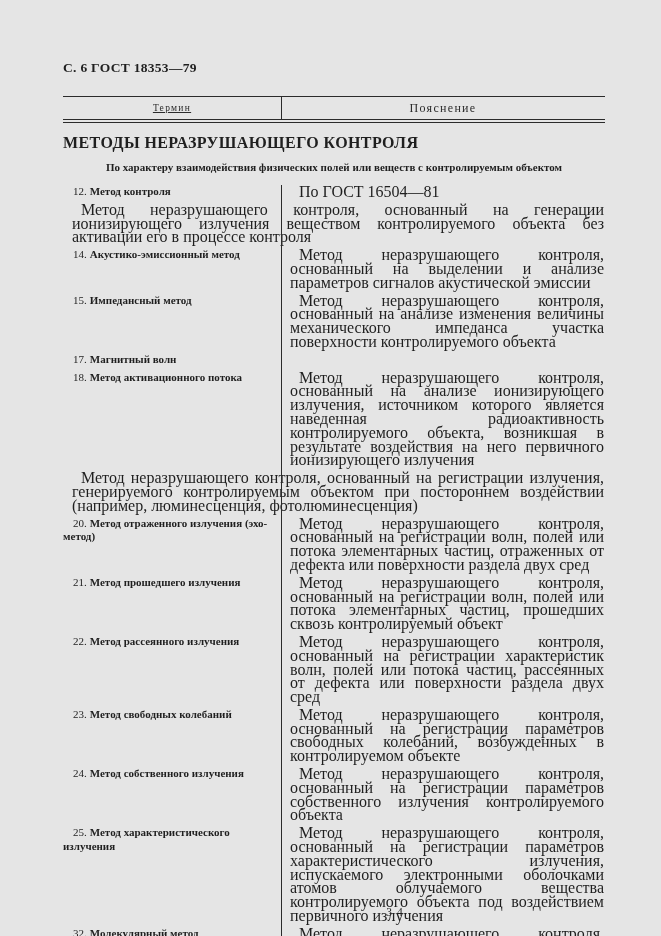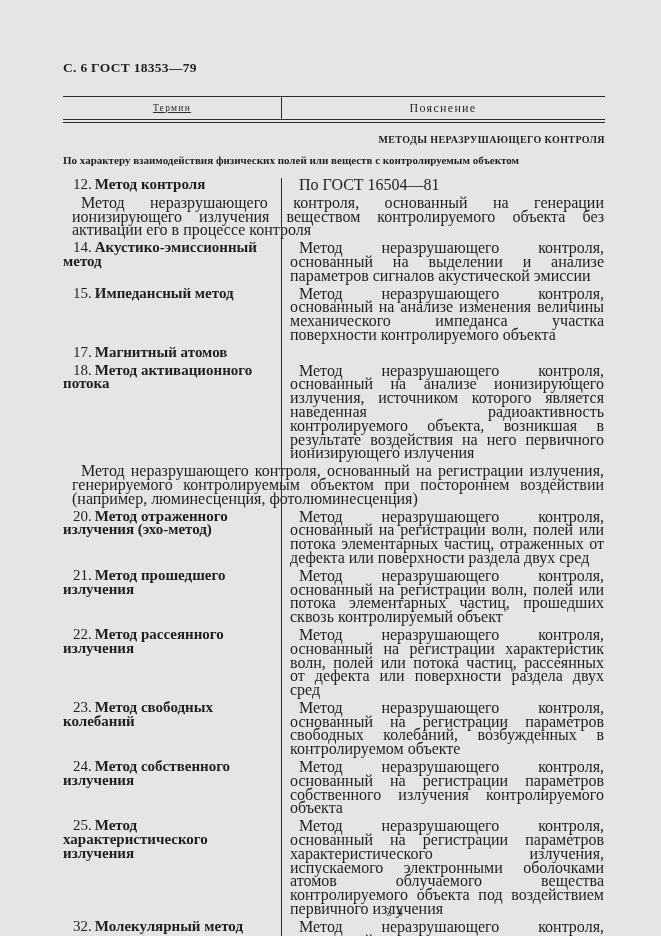--- a/index.html
+++ b/index.html
@@ -58,28 +58,28 @@
     bottom: 0;
     width: 1px;
     background: #2b2b2b;
   }
   .double-line {
     height: 2px;
     border-bottom: 1.5px solid #2b2b2b;
   }
   .section-title {
     margin-top: 11px;
-    text-align: right;
-    font-size: 10px;
+    text-align: left;
+    font-size: 16px;
     font-weight: bold;
     letter-spacing: 0.4px;
   }
   .section-subtitle {
     margin-top: 9px;
-    text-align: left;
+    text-align: center;
     font-size: 11px;
     font-weight: bold;
   }
   .rows {
     position: relative;
     margin-top: 12px;
   }
   .col-divider {
     position: absolute;
     left: 218px;
@@ -90,21 +90,21 @@
   }
   .row {
     display: flex;
     margin-bottom: 4px;
   }
   .cell-term {
     width: 218px;
     box-sizing: border-box;
     padding-right: 6px;
     text-indent: 10px;
-    font-size: 15px;
+    font-size: 11px;
     line-height: 13.8px;
   }
   .cell-term .num {
     font-weight: normal;
     margin-right: 3px;
   }
   .cell-term .term {
     font-weight: bold;
   }
   .cell-expl {
@@ -171,21 +171,21 @@
   <div class="row">
     <div class="cell-term">
       <span class="num">15.</span><span class="term">Импедансный метод</span>
     </div>
     <div class="cell-expl">Метод неразрушающего контроля, основанный на анализе изменения величины механического импеданса участка поверхности контролируемого объекта</div>
   </div>
 
 
   <div class="row">
     <div class="cell-term">
-      <span class="num">17.</span><span class="term">Магнитный атомов</span>
+      <span class="num">17.</span><span class="term">Магнитный волн</span>
     </div>
   </div>
 
   <div class="row">
     <div class="cell-term">
       <span class="num">18.</span><span class="term">Метод активационного потока</span>
     </div>
     <div class="cell-expl">Метод неразрушающего контроля, основанный на анализе ионизирующего излучения, источником которого является наведенная радиоактивность контролируемого объекта, возникшая в результате воздействия на него первичного ионизирующего излучения</div>
   </div>
 

